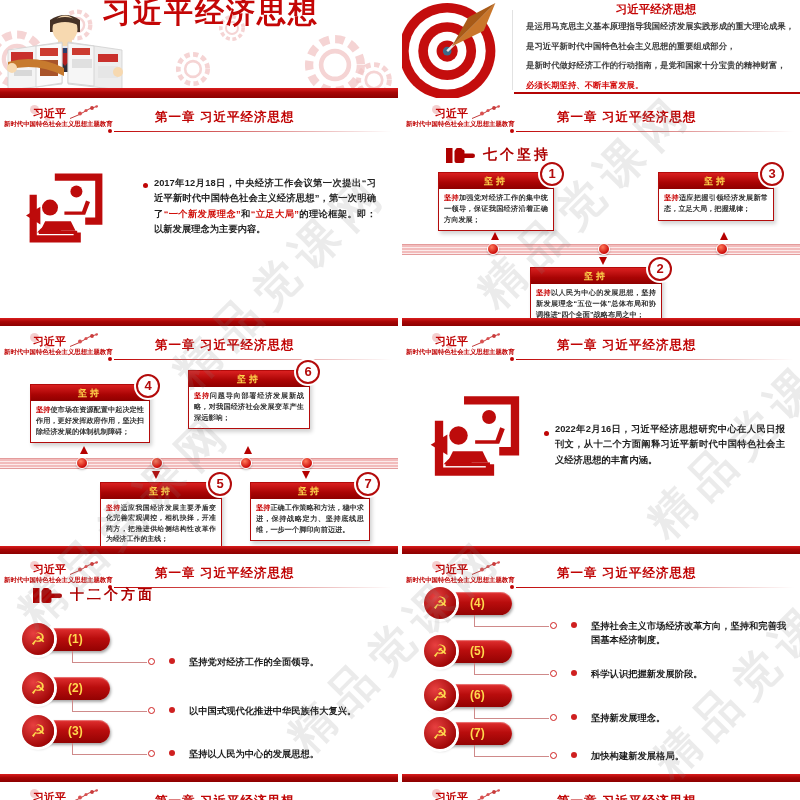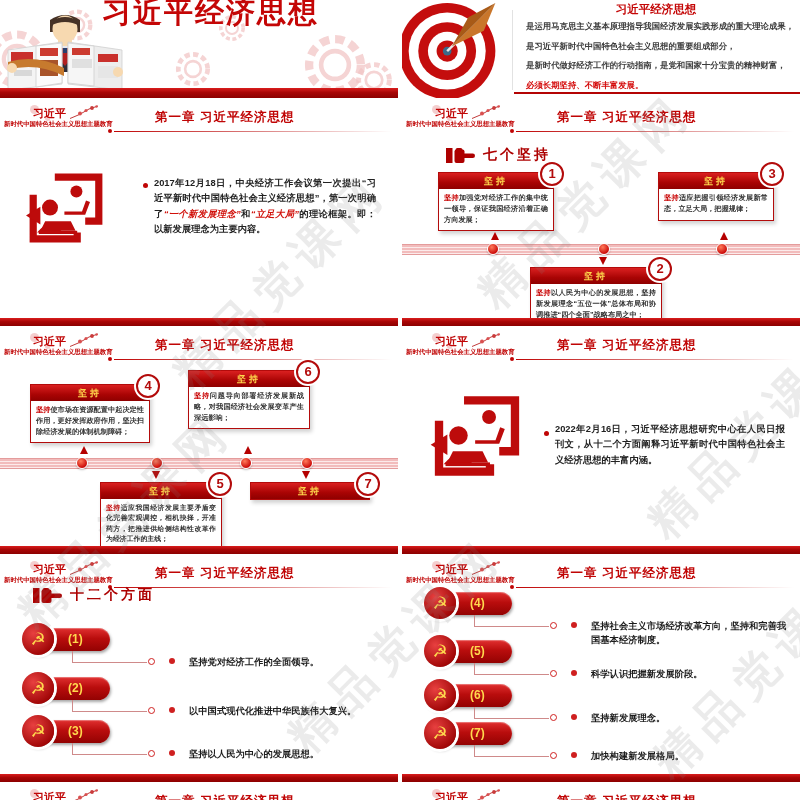--- a/index.html
+++ b/index.html
@@ -26,21 +26,21 @@
   
   .intro-divider{position:absolute;left:110px;top:10px;width:1px;height:80px;background:#e2e2e2;}
   .intro-title{position:absolute;left:122px;right:12px;top:2px;text-align:center;font-size:11.5px;font-weight:bold;color:#c40606;}
   .intro-lines{position:absolute;left:124px;top:21px;right:4px;}
   .iline{margin:0 0 8.5px;font-size:8.4px;font-weight:bold;color:#3c3c3c;white-space:nowrap;}
   .iline.hl{color:#d40a0a;}
   .intro-bottomline{position:absolute;left:112px;right:0;bottom:4px;height:2px;background:#b40404;}
   
   .bullet-dot{position:absolute;width:5px;height:5px;border-radius:50%;background:#c00505;}
   .para{position:absolute;font-weight:bold;color:#222;text-align:justify;}
-  .para .hl{color:#d1100a;font-style:italic;}
+  .para .hl{color:#d1100a;}
   
   .sect{position:absolute;display:flex;align-items:center;gap:7px;}
   .sect-text{font-size:14px;font-weight:bold;color:#ad0000;letter-spacing:3px;white-space:nowrap;}
   
   .kbox{position:absolute;background:#fff;border:1.5px solid #b30b0b;box-shadow:2px 3px 4px rgba(0,0,0,.18);}
   .kbox-head{height:16px;background:linear-gradient(180deg,#da2020 0%,#a90404 60%,#8f0000 100%);color:#ffd84d;font-weight:bold;font-size:9px;text-align:center;line-height:16px;letter-spacing:3px;}
   .kbox-num{position:absolute;top:-11px;right:-11px;width:20px;height:20px;border-radius:50%;background:#fff;border:2.5px solid #b30b0b;color:#b30b0b;font-weight:bold;font-size:13px;text-align:center;line-height:20px;z-index:2;box-shadow:0 0 0 2px #fff;}
   .kbox-body{padding:4px 5px 5px;font-size:7.2px;font-weight:bold;color:#333;line-height:1.5;text-align:justify;}
   .kbox-body .rlead{color:#c90404;}
   
@@ -276,20 +276,21 @@
     <span class="arr-down" style="left:152px;top:141px"></span>
     <span class="arr-down" style="left:302px;top:141px"></span>
     <div class="kbox" style="left:100px;top:152px;width:120px">
       <div class="kbox-num">5</div>
       <div class="kbox-head">坚持</div>
       <div class="kbox-body" style="font-size:6.9px"><span class="rlead">坚持</span><span>适应我国经济发展主要矛盾变化完善宏观调控，相机抉择，开准药方，把推进供给侧结构性改革作为经济工作的主线；</span></div>
     </div>
     <div class="kbox" style="left:250px;top:152px;width:118px">
       <div class="kbox-num">7</div>
       <div class="kbox-head">坚持</div>
+      <div class="kbox-body"><span class="rlead">坚持</span><span>正确工作策略和方法，稳中求进，保持战略定力、坚持底线思维，一步一个脚印向前迈进。</span></div>
     </div>
     <div class="red-bar"></div>
   </div>
 
   <div class="slide" style="left:402px;top:330px;width:398px;height:224px">
     <div class="hdr">
       <span class="hdot1"></span>
         <span class="hdot2"></span>
       <span class="hdr-logo">习近平</span>
       <svg class="hdr-blossom" width="30" height="15" viewBox="0 0 60 30">

